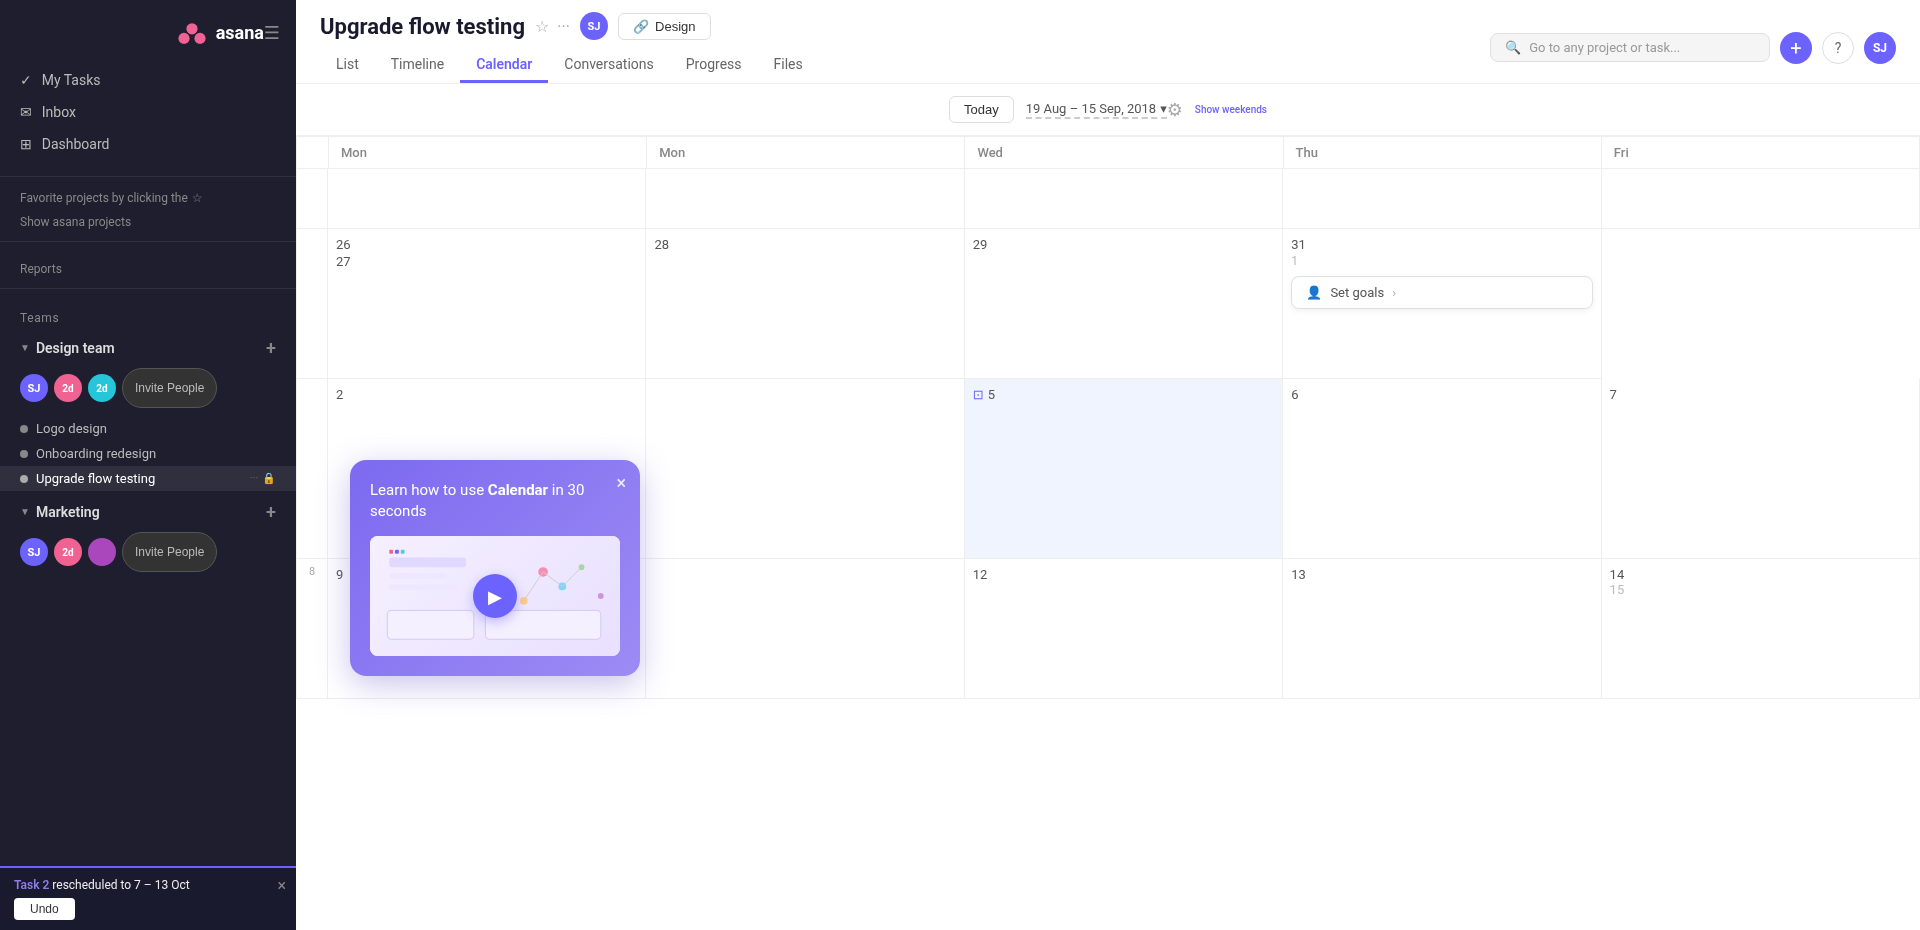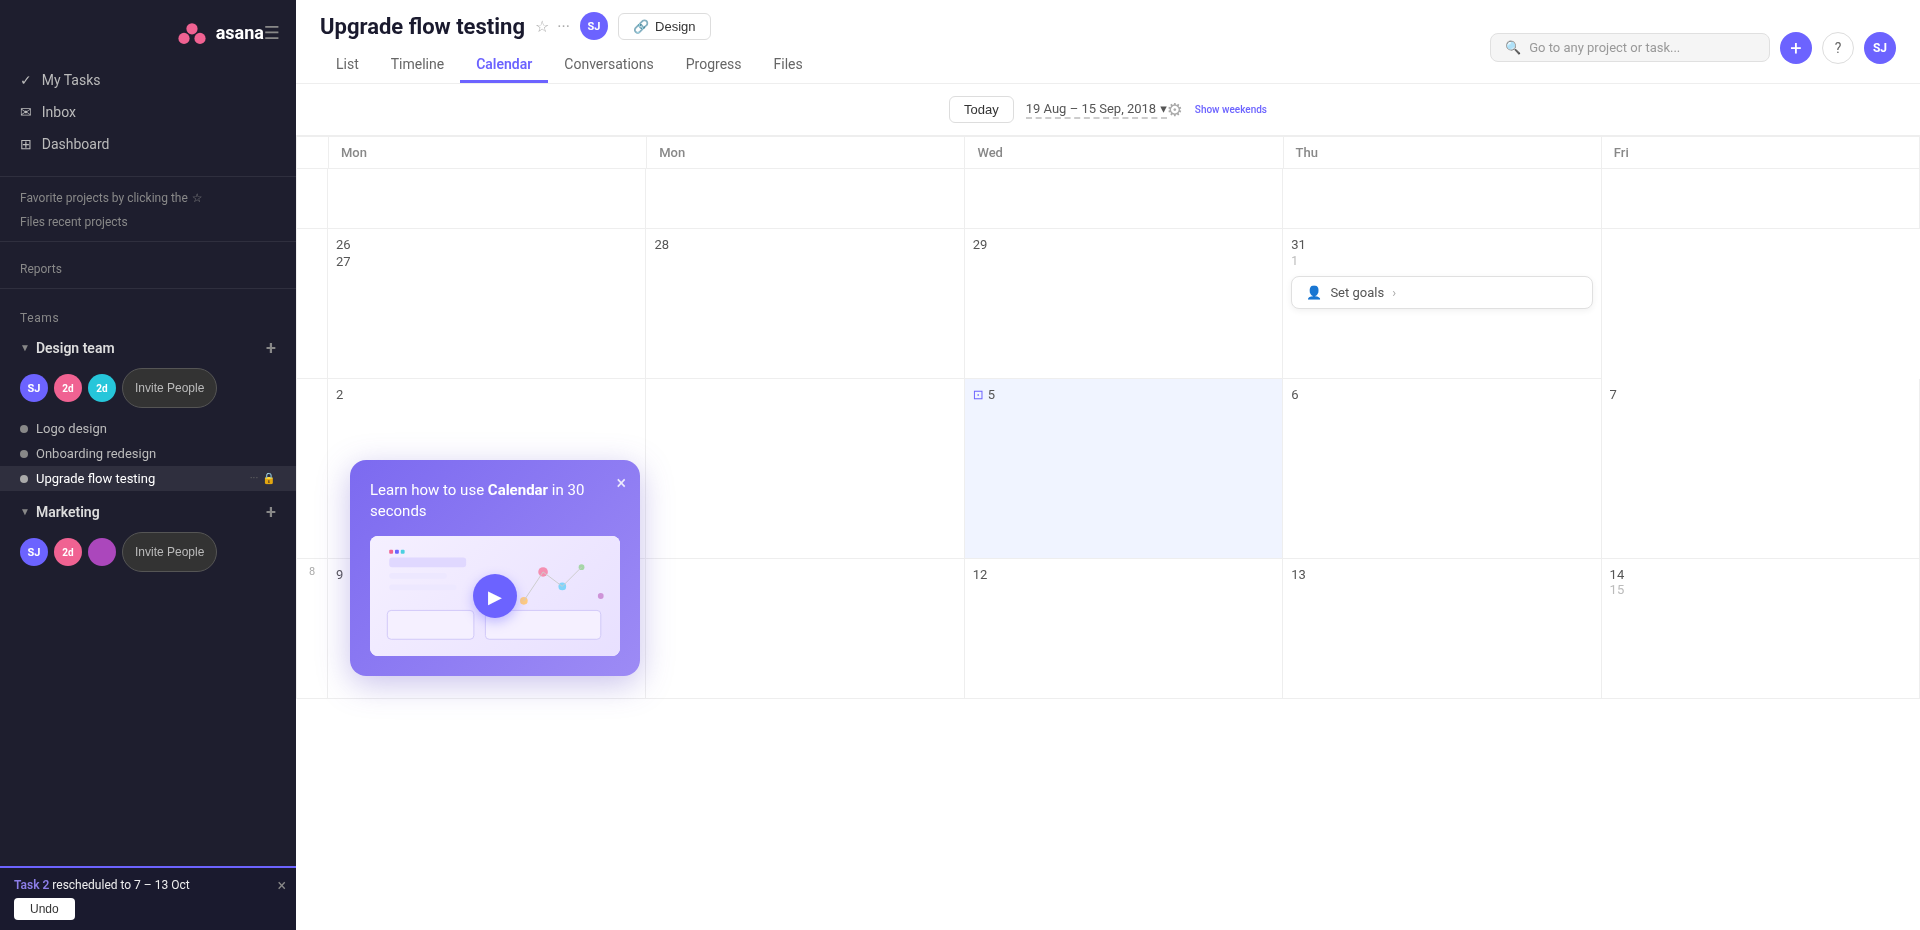--- a/index.html
+++ b/index.html
@@ -480,21 +480,21 @@
     </div>
   </div>
 
   <hr class="sidebar-divider">
 
   <div class="sidebar-fav-hint">
     <span>Favorite projects by clicking the</span>
     <span>☆</span>
   </div>
   <div class="sidebar-show-recent">
-    <span>Files recent projects</span>
+    <span>Show asana projects</span>
   </div>
 
   <hr class="sidebar-divider">
 
   <div class="sidebar-section">
     <span>Reports</span>
   </div>
 
   <hr class="sidebar-divider">
 

